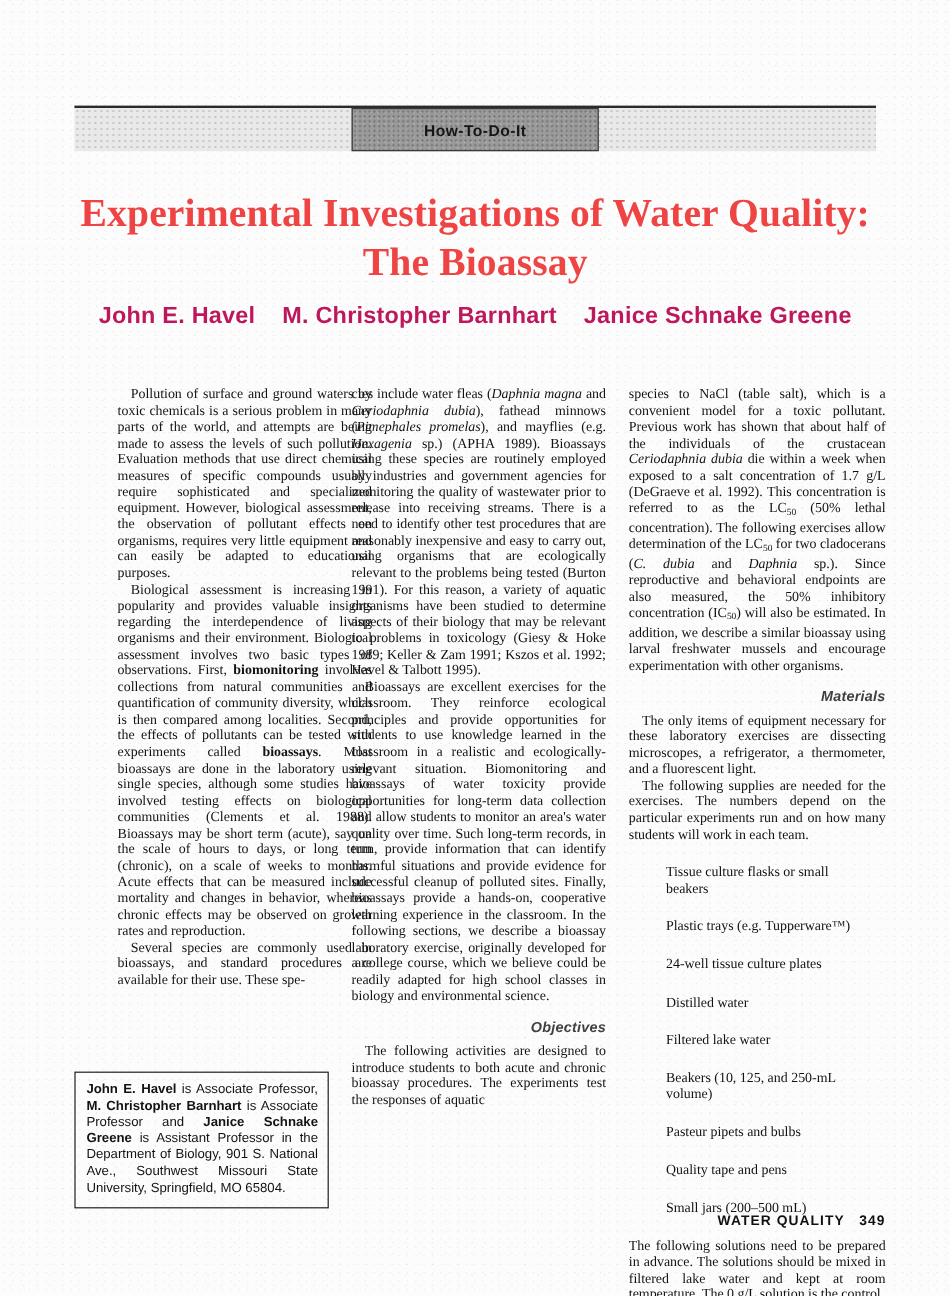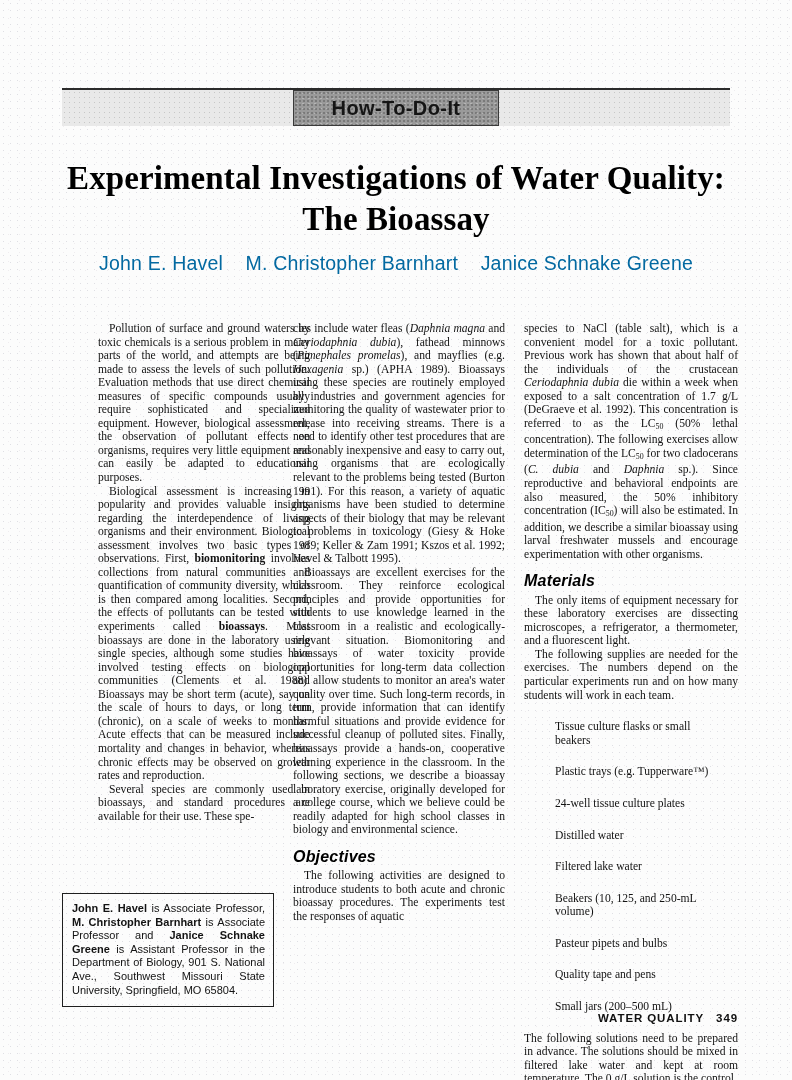--- a/index.html
+++ b/index.html
@@ -65,51 +65,51 @@
       radial-gradient(rgba(230,230,230,0.35) 0.6px, transparent 0.7px);
     background-size: 4px 4px, 6px 5px;
     border: 1.5px solid #3a3a3a;
     box-sizing: border-box;
     display: flex;
     align-items: center;
     justify-content: center;
   }
   .header-box span {
     font-family: "Liberation Sans", "DejaVu Sans", sans-serif;
-    font-size: 20px;
+    font-size: 13px;
     font-weight: 600;
     letter-spacing: 0.4px;
     color: #151515;
   }
 
   
   .doc-title {
     position: absolute;
     left: 62px;
     top: 158px;
     width: 668px;
     text-align: center;
     font-family: "Liberation Serif", "DejaVu Serif", serif;
     font-size: 33px;
     line-height: 41px;
     font-weight: 700;
     letter-spacing: 0.1px;
-    color: #000000;
+    color: #ef4444;
   }
   .doc-authors {
     position: absolute;
     left: 62px;
     top: 252px;
     width: 668px;
     text-align: center;
     font-family: "Liberation Sans", "DejaVu Sans", sans-serif;
     font-size: 19.5px;
-    font-weight: 400;
+    font-weight: 700;
     letter-spacing: 0.2px;
-    color: #0369a1;
+    color: #be185d;
     white-space: pre;
   }
 
   
   .col {
     position: absolute;
     top: 322px;
     width: 212px;
     font-size: 11.6px;
     line-height: 13.55px;
@@ -125,25 +125,25 @@
   .col p {
     margin: 0;
     text-indent: 11px;
   }
   .col p.noindent { text-indent: 0; }
 
   .sec-head {
     font-family: "Liberation Sans", "DejaVu Sans", sans-serif;
     font-weight: 700;
     font-style: italic;
-    font-size: 16px;
+    font-size: 12px;
     letter-spacing: 0.2px;
     margin: 13px 0 6px 0;
-    text-align: left;
-    color: #000000;
+    text-align: right;
+    color: #404040;
   }
 
   .mlist {
     margin: 7px 0 9px 0;
     padding: 0 0 0 13px;
     list-style: none;
     text-align: left;
   }
   .mlist li {
     margin: 18px;

